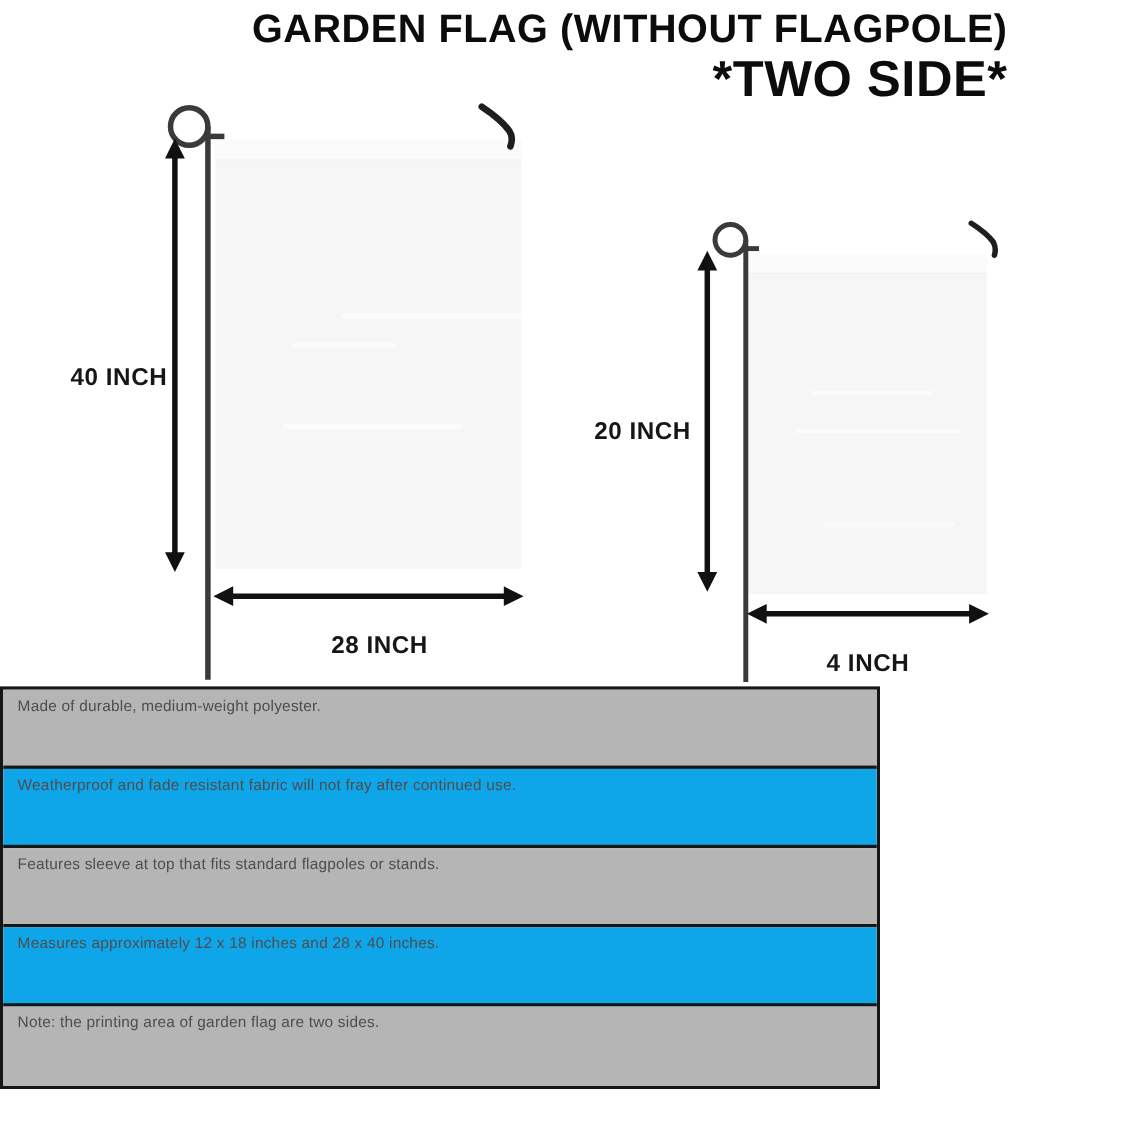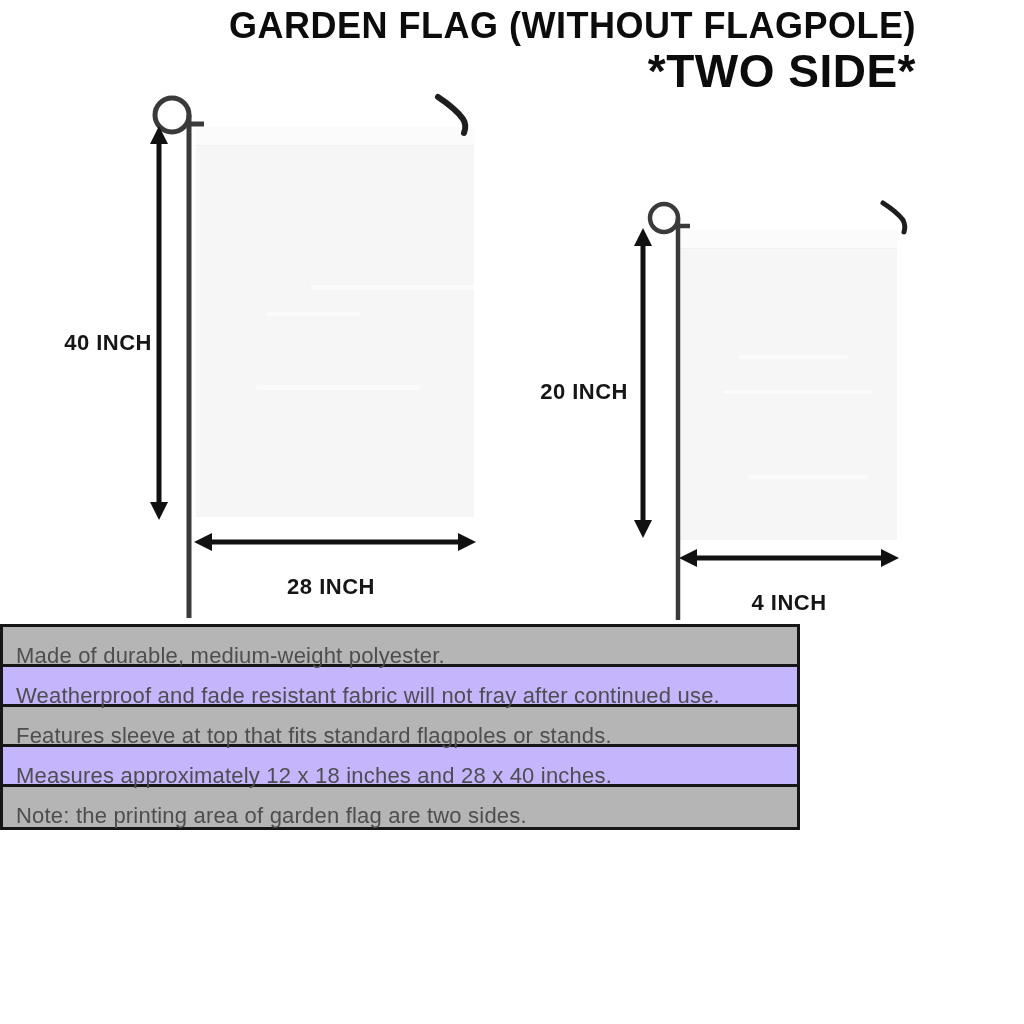--- a/index.html
+++ b/index.html
@@ -35,28 +35,28 @@
     position:absolute;font-size:22px;font-weight:bold;color:#161616;letter-spacing:.5px;margin-top:28px;
   }
   .dim-right{text-align:right;}
   .dim-center{text-align:center;}
   
   .spec-table{
     position:absolute;left:0;top:624px;width:794px;
     border:3px solid #161616;background:#fff;
   }
   .spec-row{
-    height:40px;box-sizing:border-box;
-    padding:16px 14px 0 13px;
-    font-size:22px;color:#4e4e4e;letter-spacing:.2px;
+    height:72px;box-sizing:border-box;
+    padding:6px 14px 0 13px;
+    font-size:14px;color:#4e4e4e;letter-spacing:.2px;
     border-bottom:3px solid #161616;
   }
   .spec-row:last-child{border-bottom:none;}
   .row-gray{background:#b5b5b5;}
-  .row-white{background:#c4b5fd;}
+  .row-white{background:#0ea5e9;}
 </style>
 </head>
 <body>
 
 <div class="canvas">
 
   <div class="title">
     <div class="line1">GARDEN FLAG (WITHOUT FLAGPOLE)</div>
     <div class="line2">*TWO SIDE*</div>
   </div>
@@ -84,21 +84,21 @@
     <polygon class="arrow-fill" points="13,394 4,376 22,376"></polygon>
   </svg>
 
   <svg style="left:194px;top:529px;" width="282" height="26" viewBox="0 0 282 26">
     <line class="arrow-stroke" x1="16" y1="13" x2="266" y2="13" stroke-width="5"></line>
     <polygon class="arrow-fill" points="0,13 18,4 18,22"></polygon>
     <polygon class="arrow-fill" points="282,13 264,4 264,22"></polygon>
   </svg>
 
   <div class="dim-label dim-right" style="left:48px;top:302px;width:104px;">40 INCH</div>
-  <div class="dim-label dim-center" style="left:190px;top:546px;width:282px;">28 INCH</div>
+  <div class="dim-label dim-center" style="left:204px;top:546px;width:282px;">28 INCH</div>
 
   <div class="flag flag-small">
     <div class="sleeve"></div>
     <div class="wrinkle" style="left:60px;top:125px;width:110px;height:4px;"></div>
     <div class="wrinkle" style="left:45px;top:160px;width:150px;height:4px;"></div>
     <div class="wrinkle" style="left:70px;top:245px;width:120px;height:4px;"></div>
   </div>
 
   <svg style="left:632px;top:196px;" width="70" height="428" viewBox="0 0 70 428">
     <circle class="pole-stroke" cx="32" cy="22" r="14" stroke-width="4.5"></circle>

